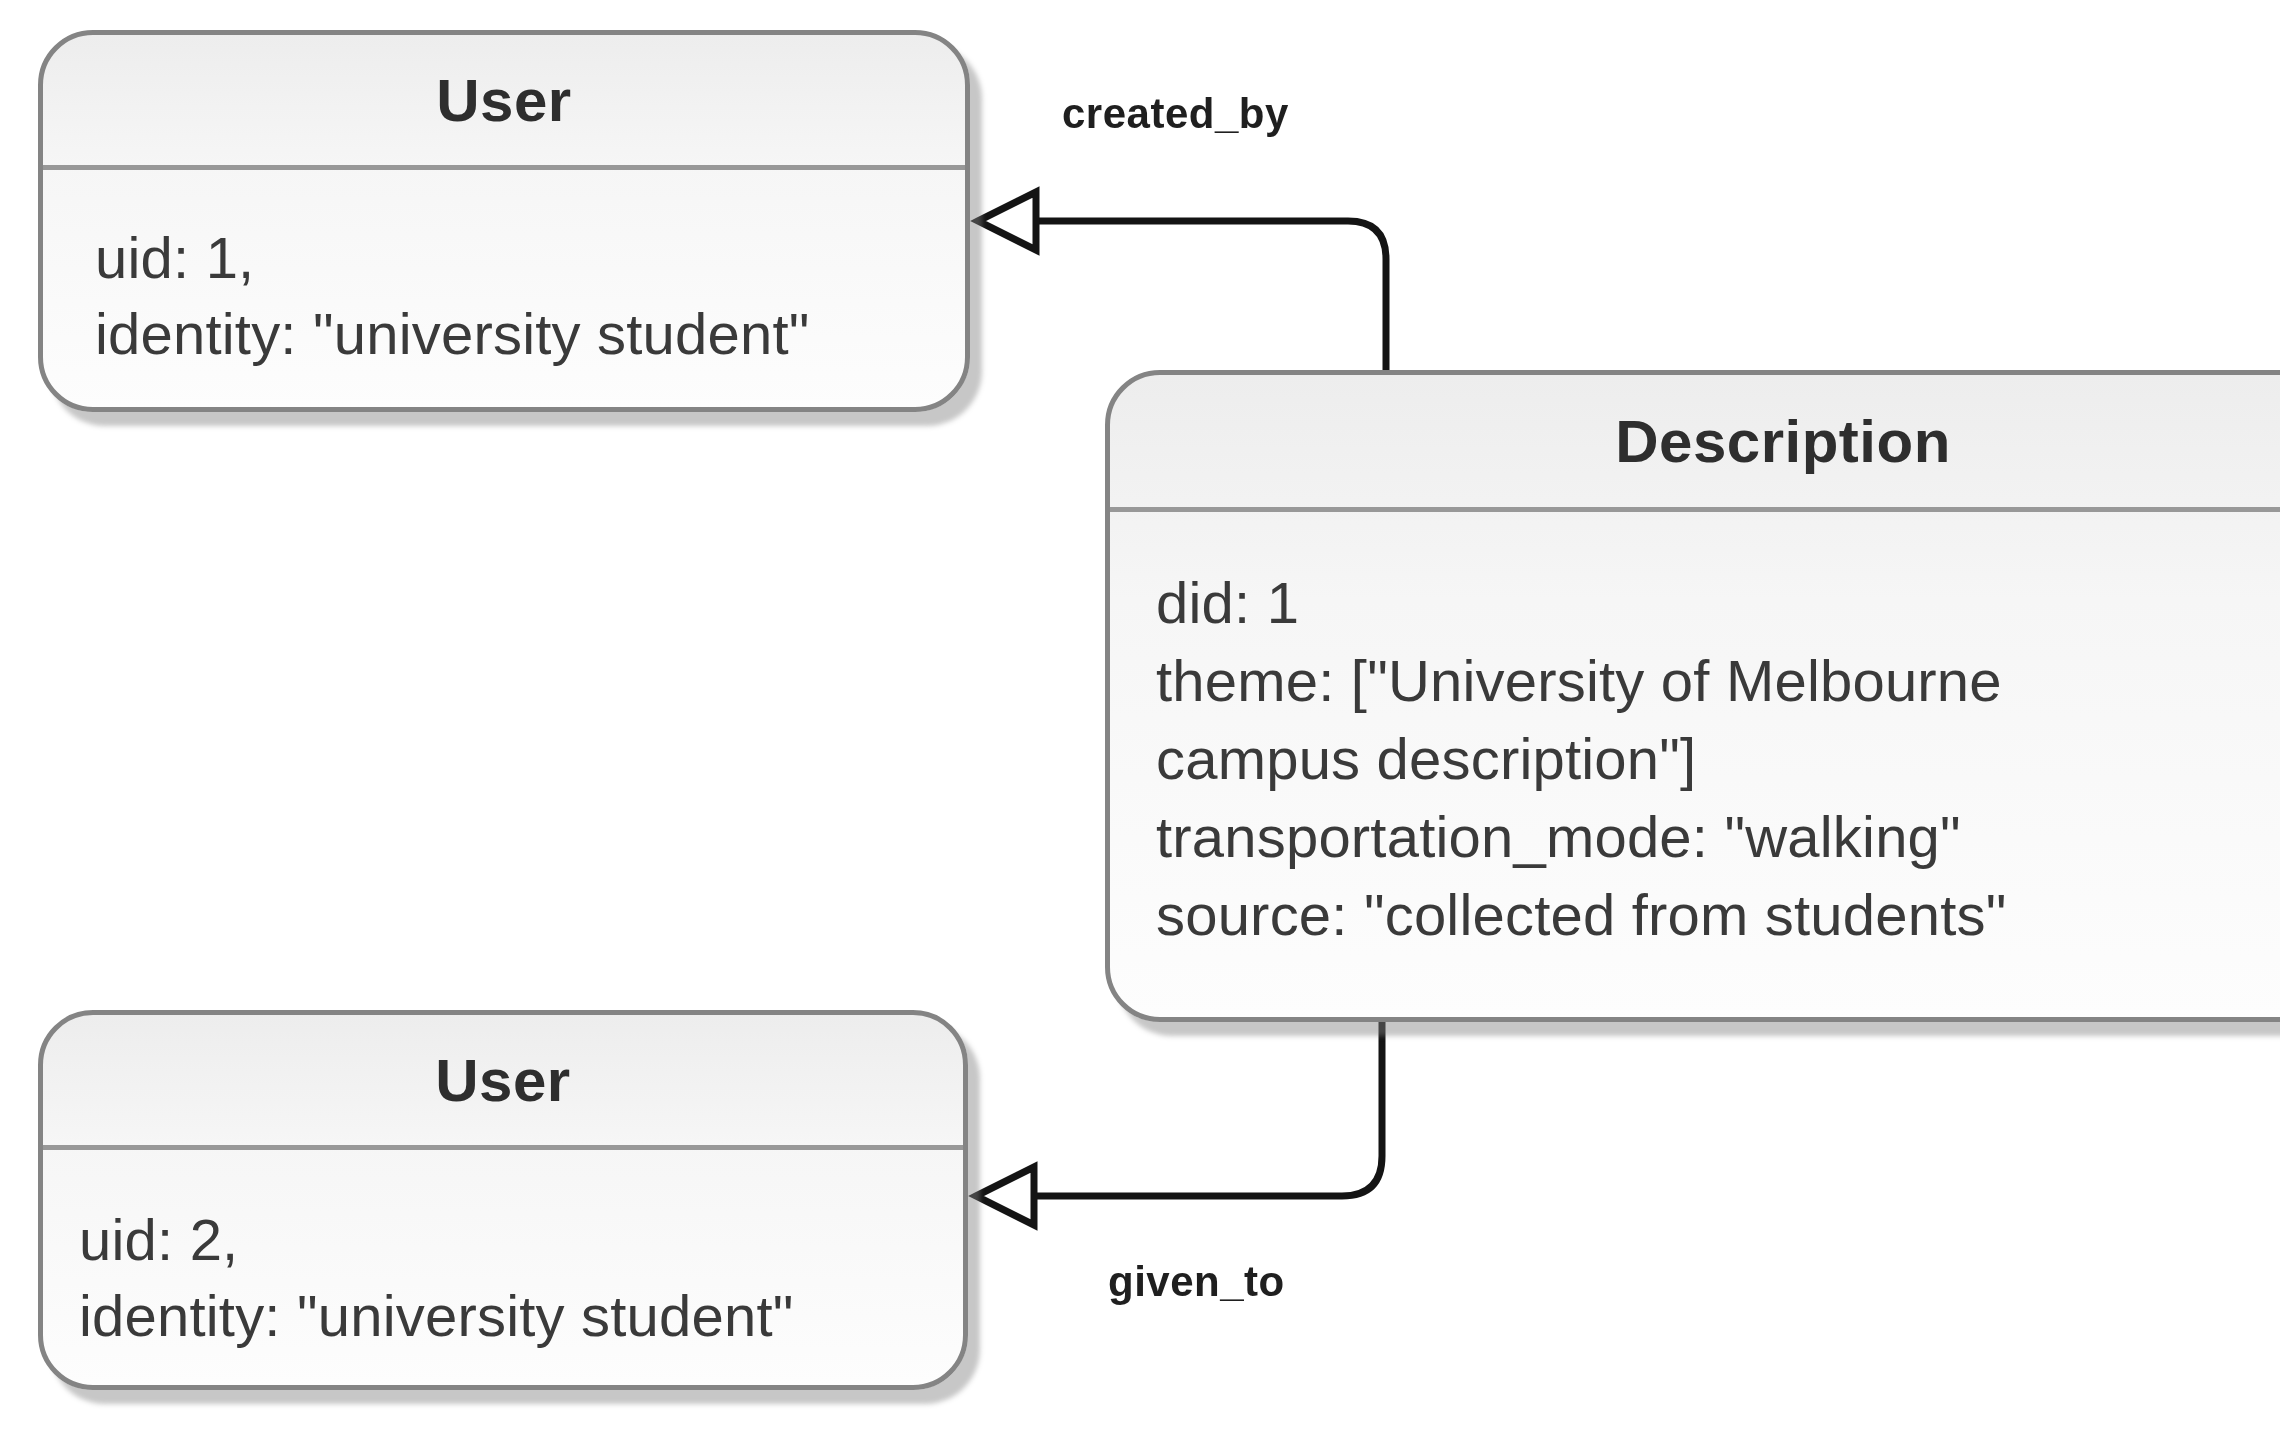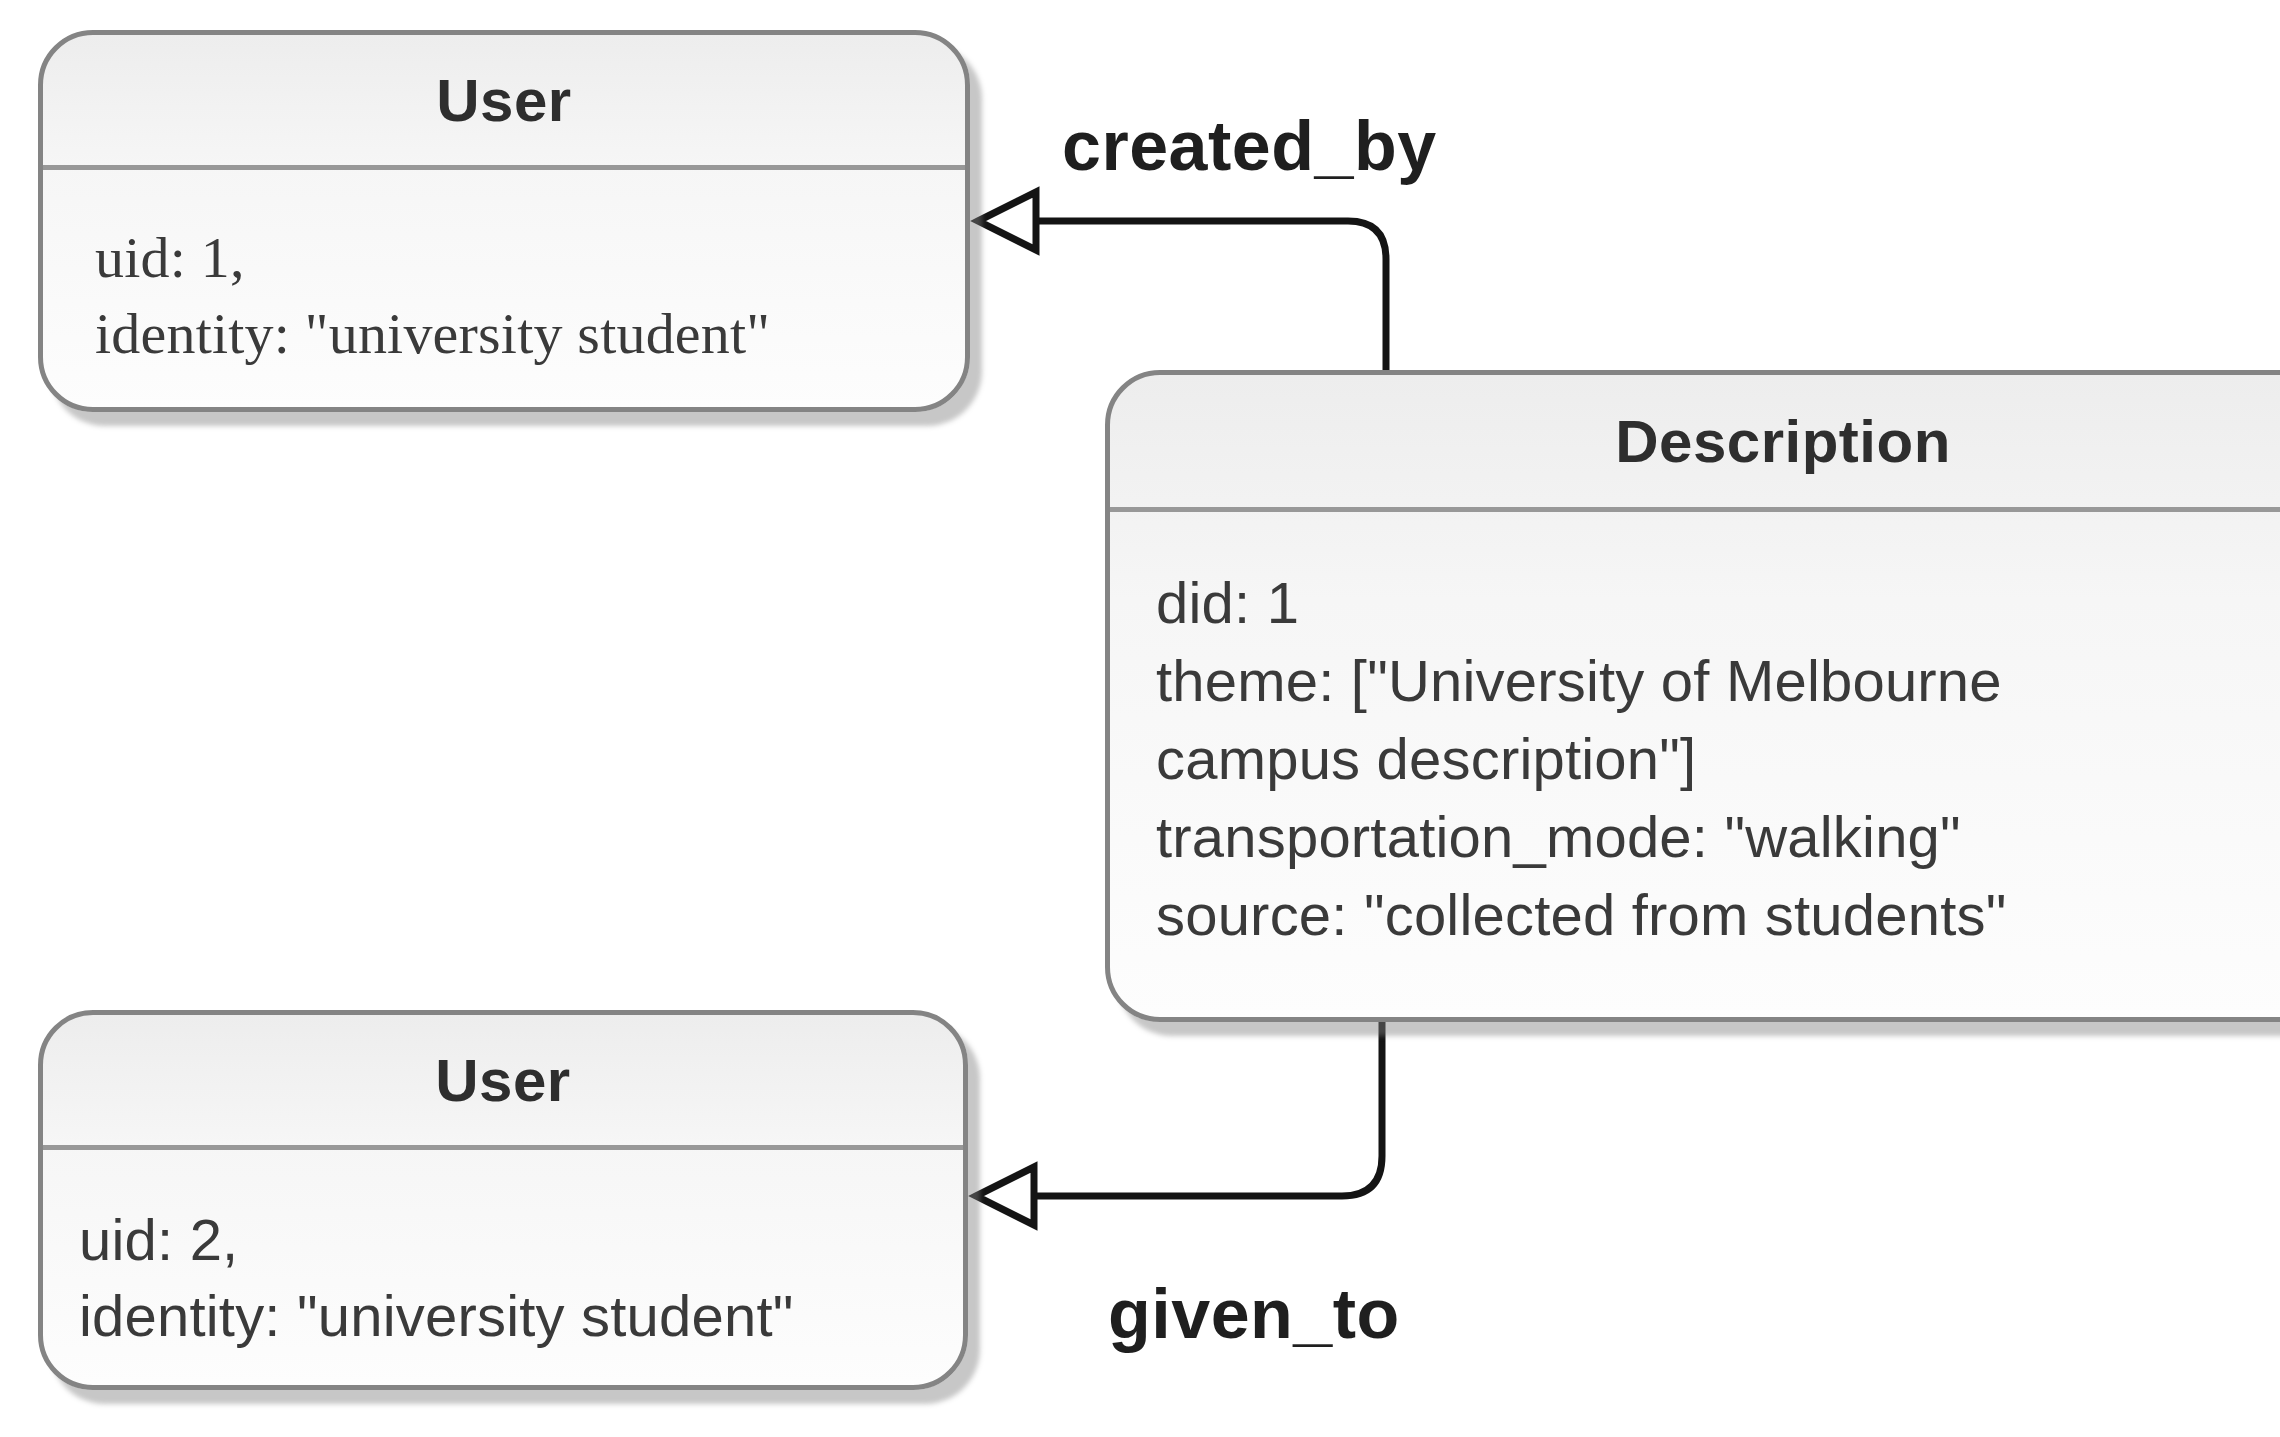--- a/index.html
+++ b/index.html
@@ -35,38 +35,37 @@
     letter-spacing: 0.5px;
   }
   .node-body {
     font-size: 58px;
     line-height: 76px;
     color: #3a3a3a;
     letter-spacing: 0.2px;
   }
   #node-user1 { left: 38px; top: 30px; width: 932px; height: 382px; }
   #node-user1 .node-title { height: 130px; }
-  #node-user1 .node-body { padding: 50px 30px 0 52px; font-family: Liberation Serif, serif; }
+  #node-user1 .node-body { padding: 50px 30px 0 52px; }
 
   #node-description { left: 1105px; top: 370px; width: 1356px; height: 652px; }
   #node-description .node-title { height: 132px; }
   #node-description .node-body { padding: 52px 30px 0 46px; line-height: 78px; }
 
   #node-user2 { left: 38px; top: 1010px; width: 930px; height: 380px; }
   #node-user2 .node-title { height: 130px; }
   #node-user2 .node-body { padding: 52px 30px 0 36px; }
 
   .edge-label {
     position: absolute;
-    font-size: 70px;
+    font-size: 42px;
     font-weight: 700;
     color: #1f1f1f;
     letter-spacing: 0.5px;
     white-space: nowrap;
-    margin-top: 16px;
   }
   #label-created-by { left: 1062px; top: 90px; }
   #label-given-to  { left: 1108px; top: 1258px; }
 
   #edge-layer {
     position: absolute;
     left: 0; top: 0;
     width: 2280px;
     height: 1437px;
     pointer-events: none;

